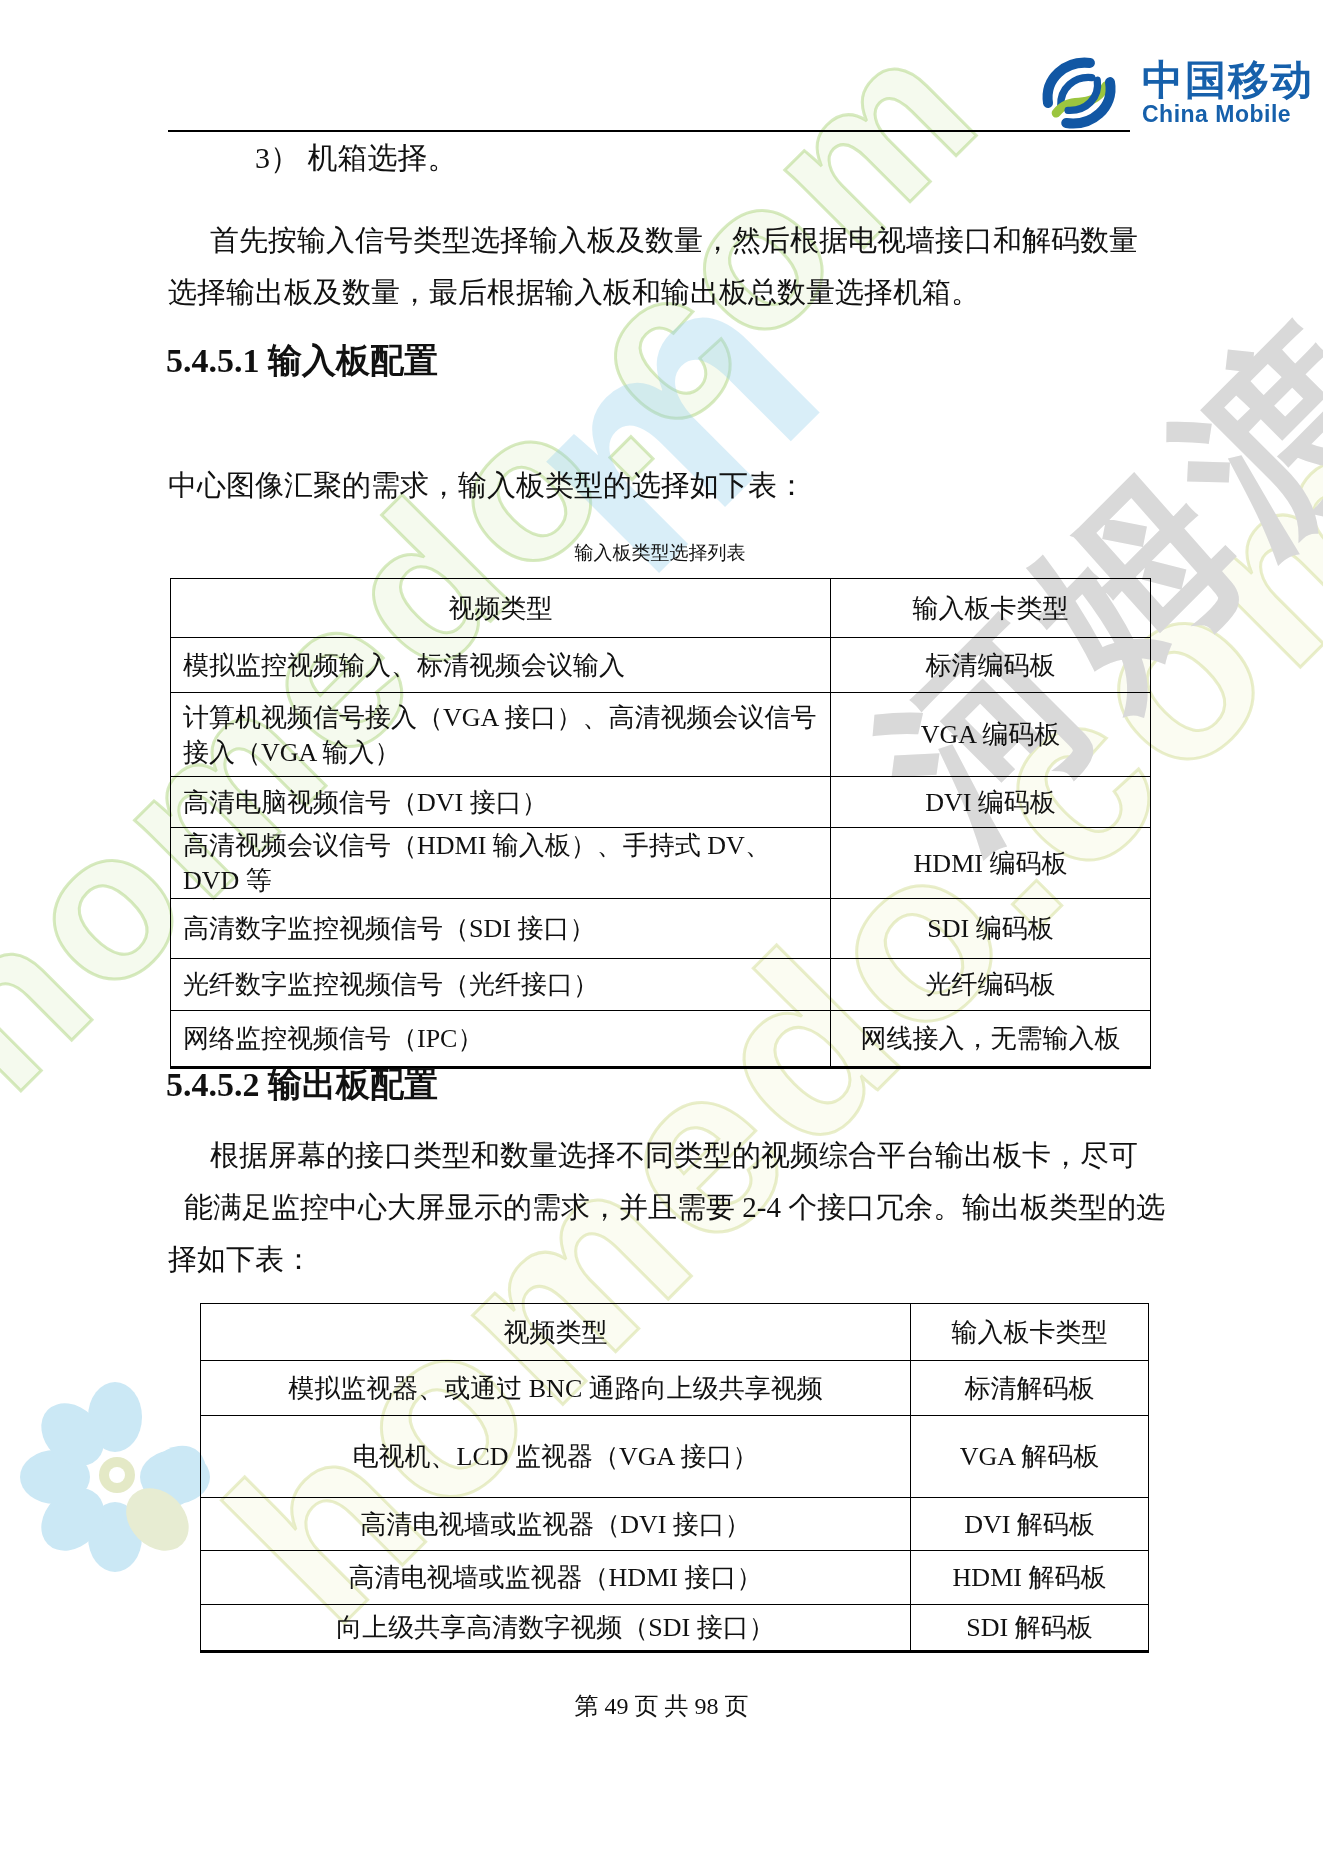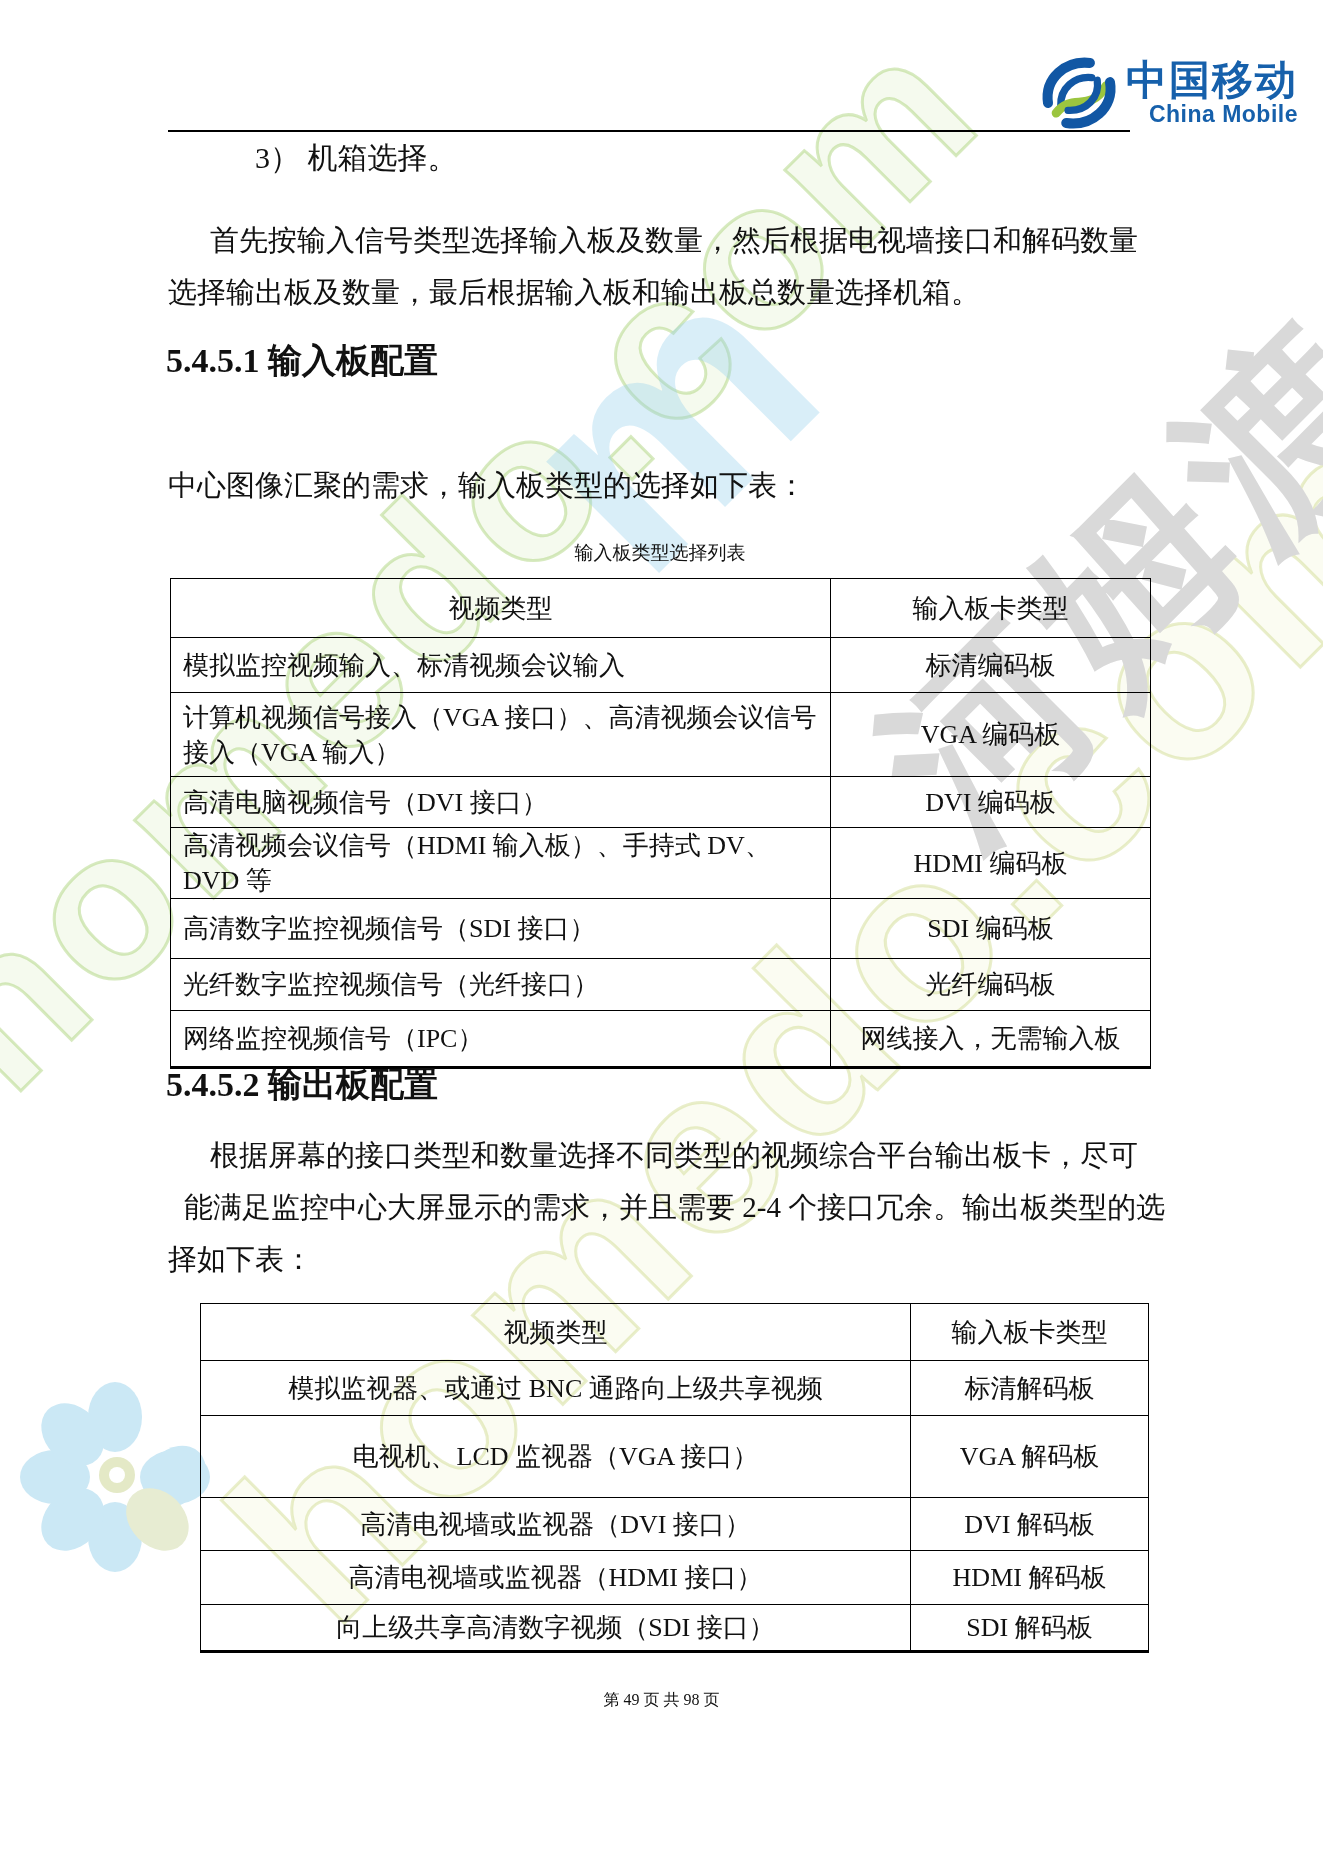--- a/index.html
+++ b/index.html
@@ -37,21 +37,21 @@
     color:#d9d9d9;
   }
   .wm-blue{
     font-size:300px;
     color:rgba(145,205,235,0.35);
   }
   
   .hr-line{position:absolute;left:168px;top:130px;width:962px;height:2px;background:#000;z-index:2;}
   #logo{position:absolute;left:1038px;top:50px;z-index:2;display:flex;align-items:center;}
   #logo .mark{width:82px;height:86px;}
-  #logo .names{margin-left:6px;font-family:"Liberation Sans",sans-serif;color:#1660ab;text-align:right;}
+  #logo .names{margin-left:22px;font-family:"Liberation Sans",sans-serif;color:#1660ab;}
   #logo .cn{font-size:41px;font-weight:700;letter-spacing:2px;line-height:1.05;}
   #logo .en{font-size:23px;font-weight:600;letter-spacing:0.5px;line-height:1.05;}
   
   .txt{position:absolute;z-index:2;font-size:29px;line-height:1.25;white-space:nowrap;}
   .hdg{position:absolute;z-index:2;font-size:34px;font-weight:700;white-space:nowrap;}
   .caption{position:absolute;z-index:2;font-size:19px;text-align:center;}
   
   table.doc{
     position:absolute;z-index:2;
     border-collapse:collapse;table-layout:fixed;
@@ -61,21 +61,21 @@
     border:1.6px solid #000;
     padding:0 12px;
     font-weight:normal;
     overflow:hidden;
   }
   table.doc{border-bottom:3px solid #000;}
   #table1 td.c0{text-align:left;}
   #table1 .c1,#table1 th{text-align:center;}
   #table2 td,#table2 th{text-align:center;}
   
-  #footer{position:absolute;left:0;top:1690px;width:100%;text-align:center;font-size:16px;z-index:2;}
+  #footer{position:absolute;left:0;top:1690px;width:100%;text-align:center;font-size:24px;z-index:2;}
   .flower{position:absolute;left:12px;top:1372px;z-index:0;}
 </style>
 </head>
 <body>
 
 <div id="page">
 
   <div class="wm wm-green" style="left:450px;top:560px;">homedo.com</div>
   <div class="wm wm-yellow" style="left:830px;top:1020px;">homedo.com</div>
   <div class="wm wm-blue" style="left:665px;top:420px;">m</div>

